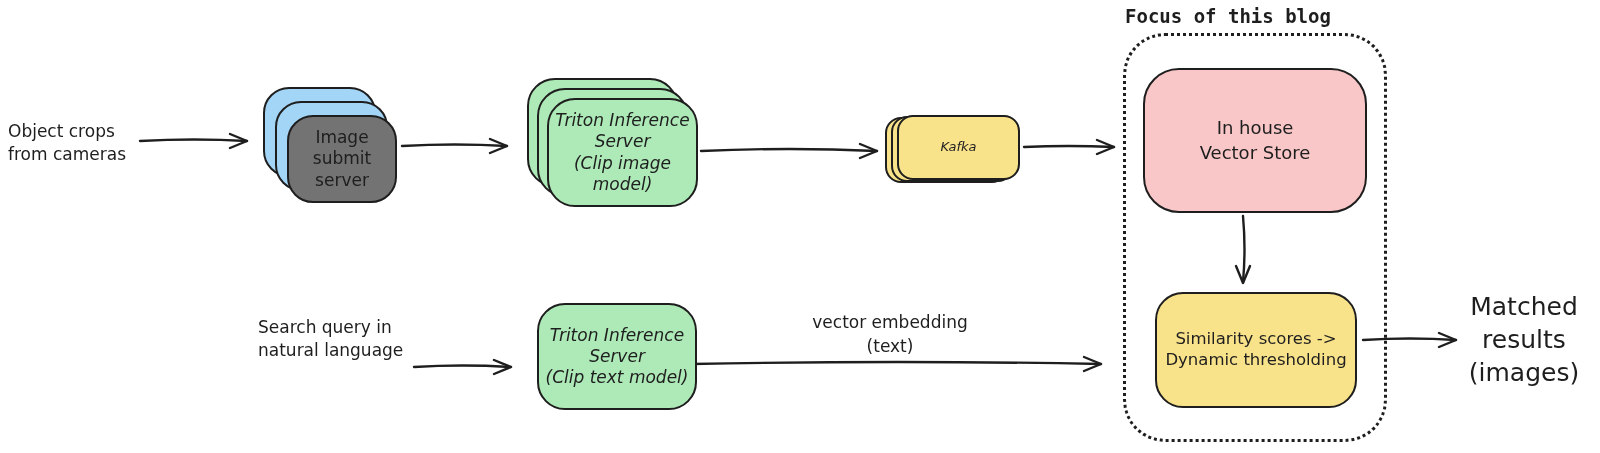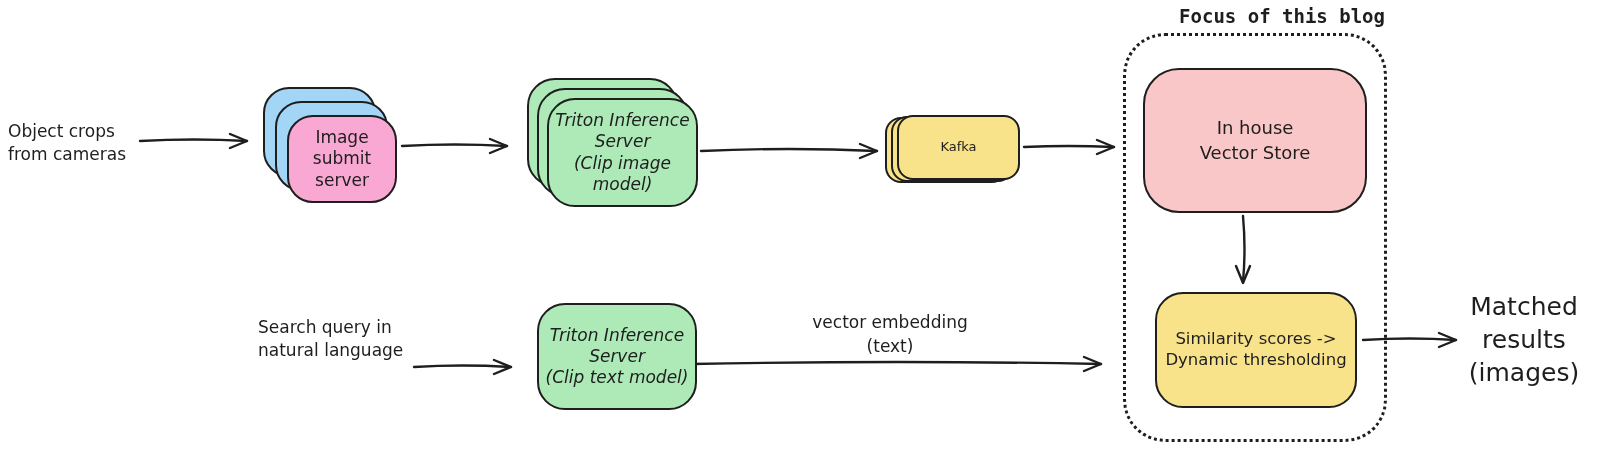--- a/index.html
+++ b/index.html
@@ -15,31 +15,31 @@
 
   .node { position: absolute; box-sizing: border-box;
           border: 2.6px solid #1e1e1e;
           display: flex; align-items: center; justify-content: center;
           text-align: center; }
   .txt { white-space: pre-line; font-size: 17px; line-height: 1.25; }
 
   
   .card-blue  { border-radius: 26px; }
   .card-green { border-radius: 28px; font-style: italic; }
-  .card-kafka { border-radius: 16px; }
+  .card-kafka { border-radius: 16px; font-style: italic; }
 
   .free-label { position: absolute; white-space: pre-line;
                 font-size: 17px; line-height: 23px; }
   .centered { text-align: center; }
 
   .focus-frame { position: absolute; left: 1123px; top: 33px;
                  width: 264px; height: 409px; box-sizing: border-box;
                  border: 3px dotted #1e1e1e; border-radius: 42px; }
   .focus-title { position: absolute; left: 1125px; top: 5px; width: 260px;
-                 text-align: right; font-family: "DejaVu Sans Mono", monospace;
+                 text-align: left; font-family: "DejaVu Sans Mono", monospace;
                  font-size: 19px; font-weight: 600; }
 
   .vector-store { left: 1143px; top: 68px; width: 224px; height: 145px;
                   border-radius: 36px; }
   .vector-store .txt { font-size: 18px; line-height: 1.35; }
   .similarity { left: 1155px; top: 292px; width: 202px; height: 116px;
                 border-radius: 28px; }
   .similarity .txt { font-size: 16.5px; }
 
   .kafka-label { font-size: 13px; }
@@ -86,21 +86,21 @@
       <polyline points="494,360 511,367 494,374"></polyline>
     </g>
   </svg>
 
   <div class="free-label" style="left:8px; top:120px;">Object crops
 from cameras</div>
 
   <div>
     <div class="node card-blue" style="left: 263px; top: 87px; width: 113px; height: 90px; background-color: rgb(163, 213, 247);"></div>
     <div class="node card-blue" style="left: 275px; top: 101px; width: 113px; height: 90px; background-color: rgb(163, 213, 247);"></div>
-    <div class="node card-blue" style="left: 287px; top: 115px; width: 110px; height: 88px; background-color: #f9a8d4;">
+    <div class="node card-blue" style="left: 287px; top: 115px; width: 110px; height: 88px; background-color: #737373;">
       <span class="txt">Image
 submit
 server</span>
     </div>
   </div>
 
   <div>
     <div class="node card-green" style="left: 527px; top: 78px; width: 151px; height: 109px; background-color: rgb(173, 234, 183);"></div>
     <div class="node card-green" style="left: 537px; top: 88px; width: 151px; height: 109px; background-color: rgb(173, 234, 183);"></div>
     <div class="node card-green" style="left: 547px; top: 98px; width: 151px; height: 109px; background-color: rgb(173, 234, 183);">

